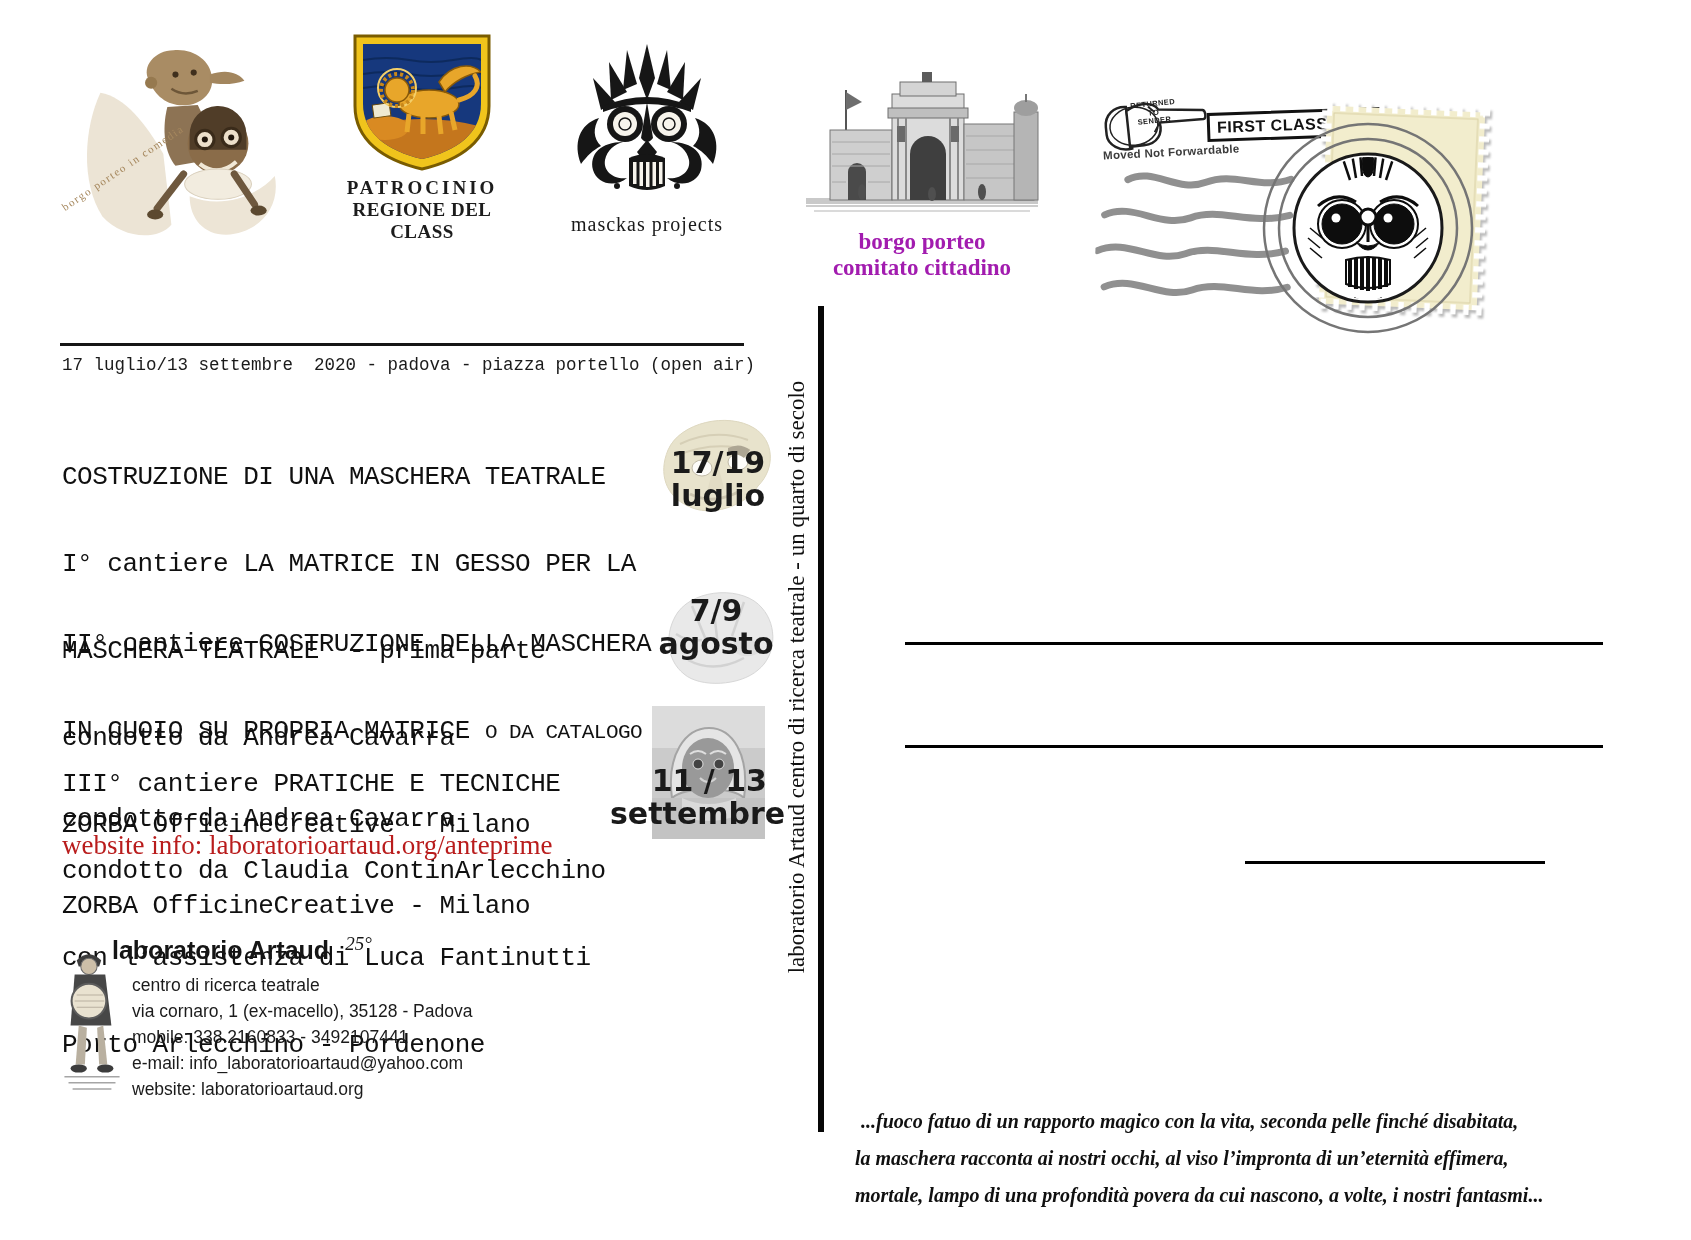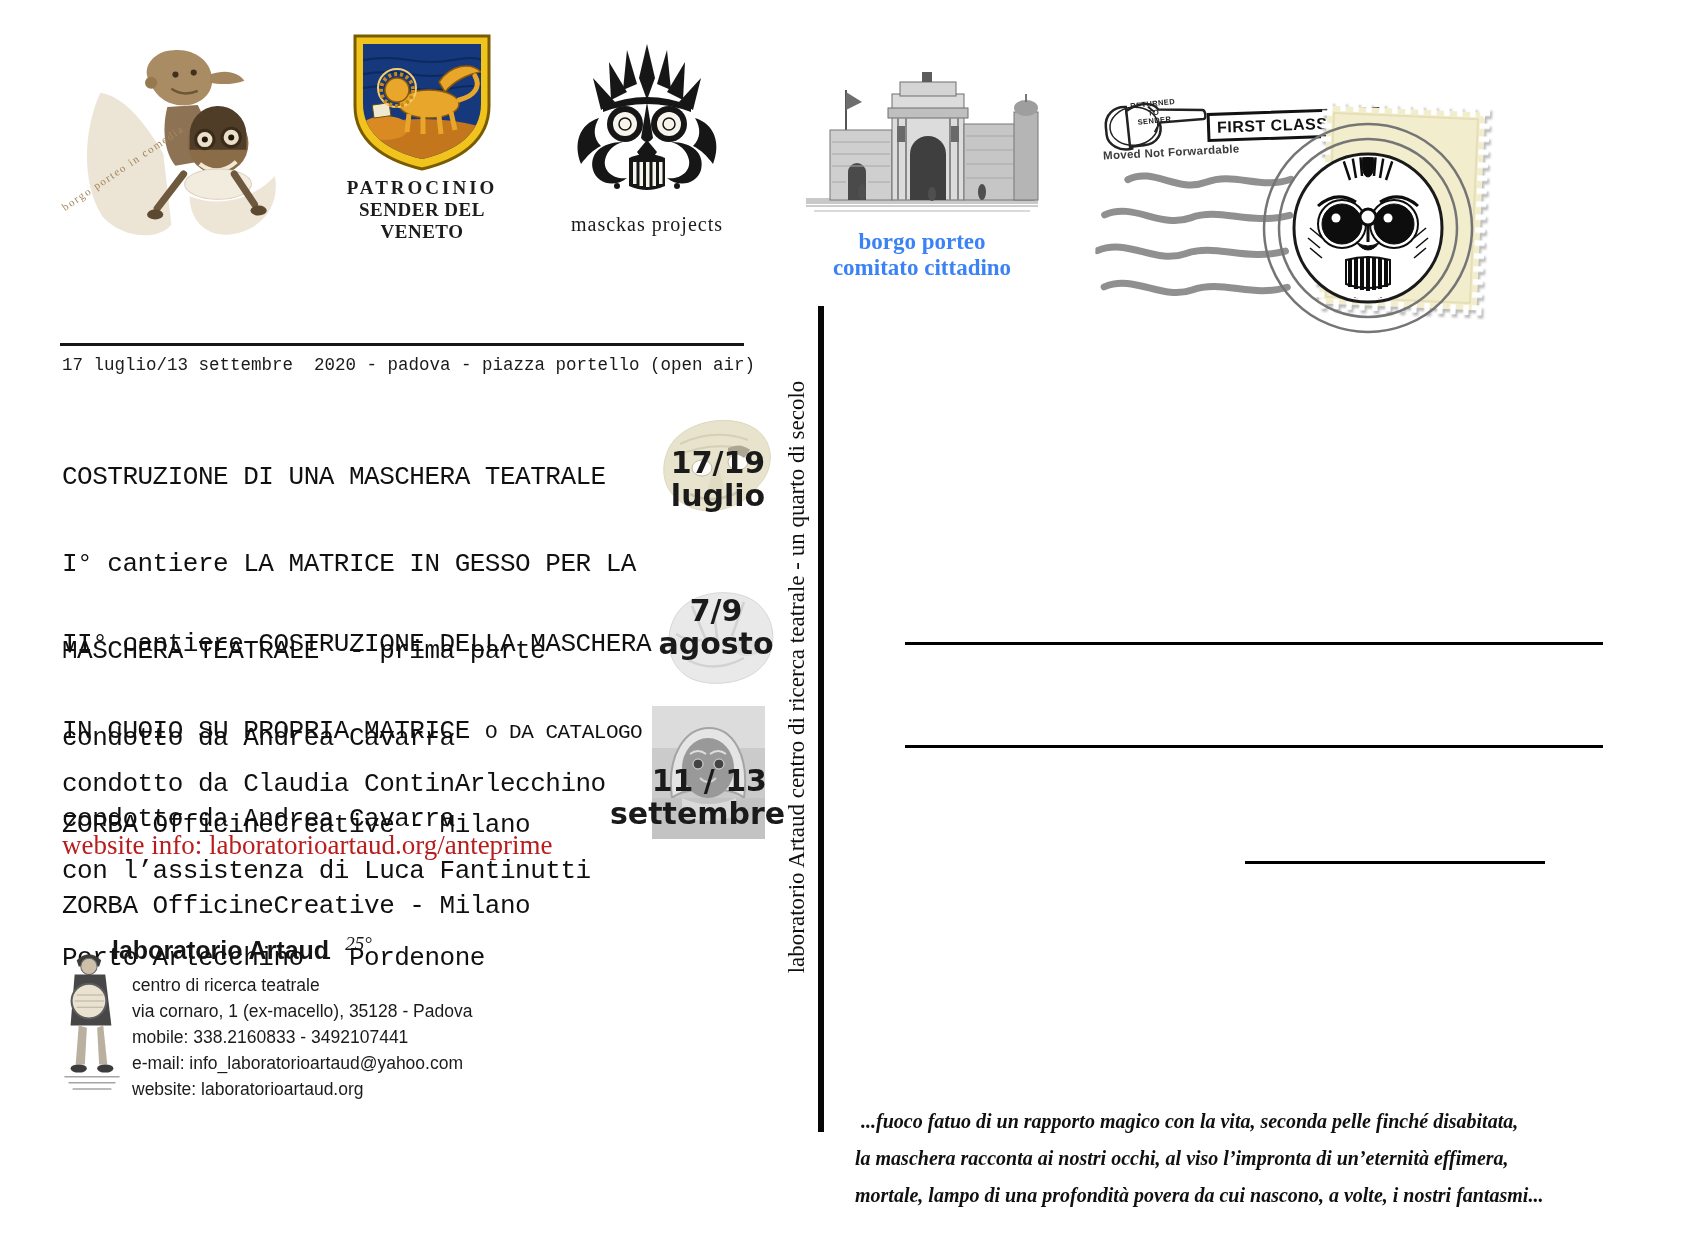--- a/index.html
+++ b/index.html
@@ -10,21 +10,21 @@
   
   .puppet-img{left:70px;top:30px;width:218px;height:218px;}
   .puppet-caption{left:50px;top:160px;width:150px;transform:rotate(-34deg);
      font-family:"Liberation Serif",serif;font-size:11px;color:#a6885e;letter-spacing:1.6px;}
   .veneto{left:322px;top:30px;width:200px;text-align:center;}
   .veneto-l1{font-family:"Liberation Serif",serif;font-size:19px;font-weight:bold;letter-spacing:3px;color:#1c1c1c;}
   .veneto-l2{font-family:"Liberation Serif",serif;font-size:19px;font-weight:bold;letter-spacing:.5px;color:#1c1c1c;}
   .masckas{left:562px;top:38px;width:170px;text-align:center;}
   .masckas-caption{font-family:"Liberation Serif",serif;font-size:20px;letter-spacing:1px;color:#1a1a1a;margin-top:6px;}
   .borgo{left:798px;top:72px;width:248px;text-align:center;}
-  .borgo-caption{font-family:"Liberation Serif",serif;font-size:23px;font-weight:600;color:#3b82f6;line-height:26px;margin-top:8px;}
+  .borgo-caption{font-family:"Liberation Serif",serif;font-size:23px;font-weight:600;color:#a21caf;line-height:26px;margin-top:8px;}
 
   
   .hand-stamp{left:1098px;top:90px;width:115px;height:72px;transform:rotate(-6deg);}
   .rts-text{position:absolute;left:26px;top:10px;width:62px;text-align:center;
      font-size:7.5px;font-weight:bold;line-height:8.5px;color:#222;letter-spacing:.4px;}
   .fcm-box{left:1207px;top:110px;transform:rotate(-2deg);border:3px solid #121212;
      padding:3px 7px 2px;font-size:16px;font-weight:bold;letter-spacing:.5px;color:#121212;background:#fff;}
   .moved{left:1103px;top:146px;transform:rotate(-3deg);font-size:11.5px;font-weight:bold;color:#3c3c3c;letter-spacing:.3px;}
   .waves{left:1096px;top:166px;width:198px;height:138px;transform:rotate(2deg);}
   .stamp{left:1318px;top:104px;width:168px;height:208px;transform:rotate(2.5deg);
@@ -129,21 +129,21 @@
         <ellipse cx="82" cy="74" rx="30" ry="14" fill="#e8a62a" stroke="#8a5a08" stroke-width="1.5"></ellipse>
         <circle cx="50" cy="58" r="19" fill="none" stroke="#f3cf6a" stroke-width="2"></circle>
         <circle cx="50" cy="60" r="16" fill="none" stroke="#c9881a" stroke-width="4" stroke-dasharray="3 3"></circle>
         <circle cx="50" cy="60" r="12" fill="#e8a62a" stroke="#8a5a08" stroke-width="1.5"></circle>
         <path d="M92,52 C104,34 124,32 134,42 C120,44 106,52 98,62 Z" fill="#e8a62a" stroke="#8a5a08" stroke-width="1.5"></path>
         <path d="M112,70 C128,66 134,56 128,46" stroke="#e8a62a" stroke-width="5" fill="none" stroke-linecap="round"></path>
         <path d="M62,84 L60,102 M76,86 L76,104 M92,86 L94,104 M104,82 L108,100" stroke="#e8a62a" stroke-width="5"></path>
       </g>
     </svg>
     <div class="veneto-l1">PATROCINIO</div>
-    <div class="veneto-l2">SENDER DEL VENETO</div>
+    <div class="veneto-l2">REGIONE DEL CLASS</div>
   </div>
 
   <div class="abs masckas">
     <svg viewBox="0 0 165 165" width="165" height="165">
       <g fill="#161616">
         <path d="M82,6 L90,40 L82,62 L74,40 Z"></path>
         <path d="M62,12 L72,46 L58,52 Z"></path>
           <path d="M102,12 L92,46 L106,52 Z"></path>
         <path d="M44,24 L62,54 L46,62 Z"></path>
           <path d="M120,24 L102,54 L118,62 Z"></path>
@@ -356,20 +356,21 @@
       </g>
       <path d="M86,60 C98,54 110,58 114,68 C106,76 94,76 86,70 Z" fill="#dedede"></path>
     </svg>
     <div class="btext">
       <div>7/9</div>
       <div>agosto</div>
     </div>
   </div>
 
   <div class="abs ws ws3">
+    <span>III° cantiere PRATICHE E TECNICHE</span>
     <span>condotto da Claudia ContinArlecchino</span>
     <span>con l’assistenza di Luca Fantinutti</span>
     <span>Porto Arlecchino - Pordenone</span>
   </div>
   <div class="abs badge badge3">
     <svg viewBox="0 0 113 133" width="113" height="133">
       <g opacity="0.9">
         <rect width="113" height="133" fill="#c6c6c6"></rect>
         <rect width="113" height="42" fill="#d9d9d9"></rect>
         <path d="M20,92 C14,48 34,22 57,22 C80,22 98,48 92,92 C80,80 34,80 20,92 Z" fill="#e3e3e3" stroke="#9b9b9b" stroke-width="2"></path>

